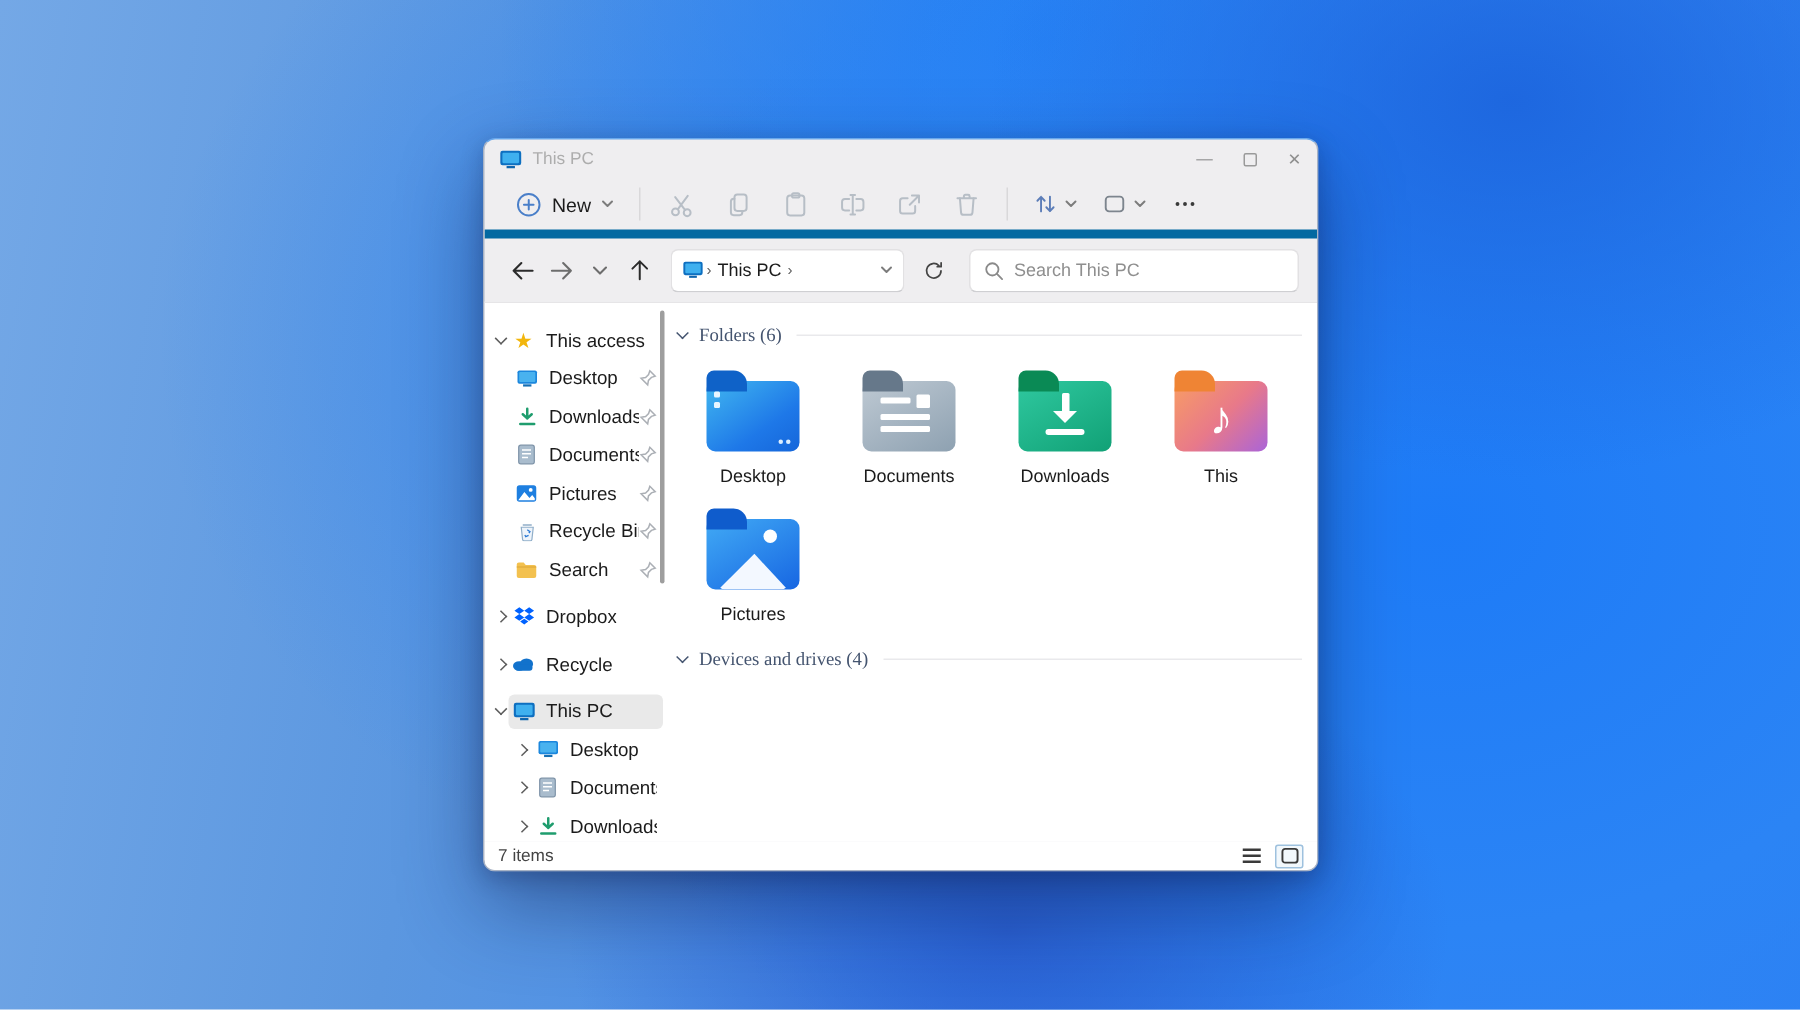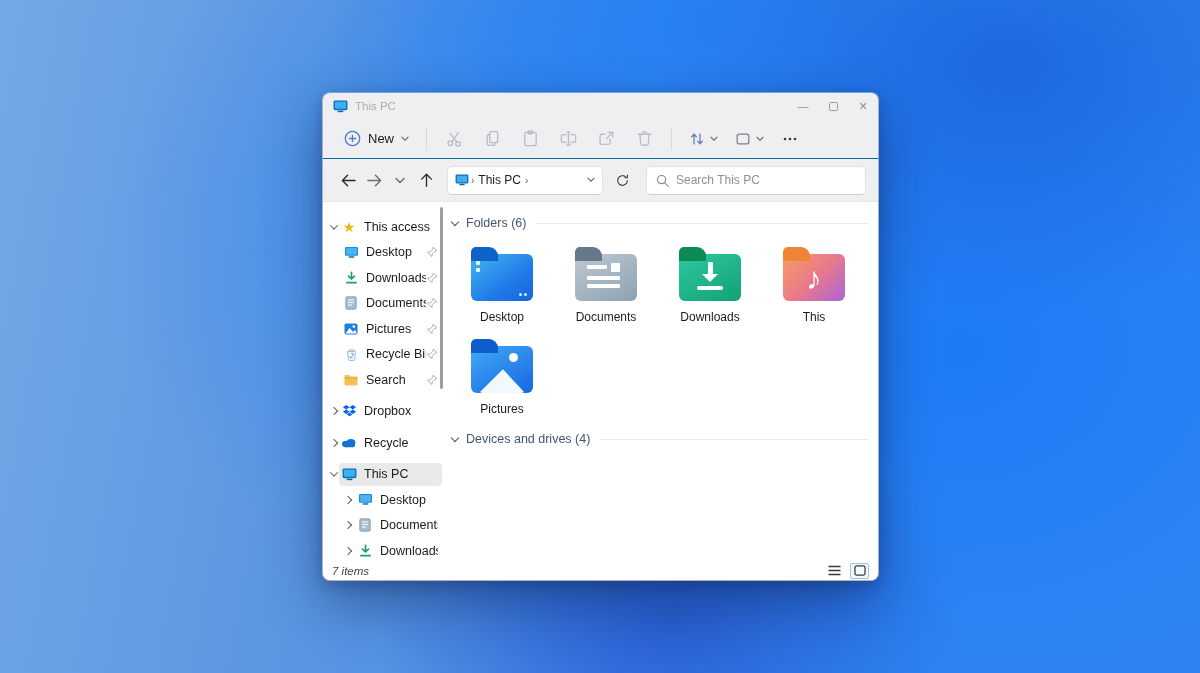--- a/index.html
+++ b/index.html
@@ -27,21 +27,21 @@
   }
 
   
   .titlebar { height:26px; display:flex; align-items:center; padding-left:10px; flex:0 0 auto; }
   .titlebar .app-title { font-size:11.5px; color:#adadad; margin-left:7px; }
   .win-controls { margin-left:auto; display:flex; height:100%; }
   .win-btn { width:30px; height:100%; display:flex; align-items:center; justify-content:center; color:#8f8f8f; font-size:11px; cursor:default; }
   .max-glyph { width:9px; height:9px; border:1px solid #9a9a9a; border-radius:1.5px; }
 
   
-  .toolbar { height:40px; display:flex; align-items:center; padding:0 12px; flex:0 0 auto; border-bottom:1px solid #0369a1; }
+  .toolbar { height:40px; display:flex; align-items:center; padding:0 12px; flex:0 0 auto; border-bottom:6px solid #0369a1; }
   .tb-new { display:flex; align-items:center; gap:7px; padding:5px 9px; border-radius:5px; }
   .tb-new-label { font-size:13px; color:#1b1b1b; }
   .tb-sep { width:1px; height:22px; background:#d9d8da; margin:0 8px; }
   .tb-btn { width:38px; height:32px; display:flex; align-items:center; justify-content:center; border-radius:5px; }
   .tb-btn svg { stroke:#b7bec6; fill:none; stroke-width:1.4; stroke-linecap:round; stroke-linejoin:round; }
   .tb-drop { display:flex; align-items:center; gap:4px; padding:0 8px; height:32px; border-radius:5px; }
   .chev-svg { stroke:#7c7c7c; fill:none; stroke-width:1.3; stroke-linecap:round; stroke-linejoin:round; }
   .tb-more { padding:0 10px; height:32px; display:flex; align-items:center; }
 
   
@@ -71,21 +71,21 @@
   .sb-pin { margin-left:auto; width:12px; height:12px; flex:0 0 auto; opacity:.75; }
   .sb-row.indent { padding-left:20px; }
   .sb-row.selected::before { content:""; position:absolute; left:16px; right:2px; top:1px; bottom:1px; background:#e9e9e9; border-radius:4px; z-index:0; }
   .sb-row > * { position:relative; z-index:1; }
   .sb-gap { height:6px; }
   .sb-scroll { position:absolute; right:1px; top:5px; width:3px; height:182px; background:#9e9e9e; border-radius:2px; }
   .star-glyph { color:#f2b60d; font-size:14px; line-height:1; }
 
   
   .main { flex:1; padding:10px 10px 0 6px; min-width:0; }
-  .sec-head { display:flex; align-items:center; height:22px; margin-bottom:6px; }
+  .sec-head { display:flex; align-items:center; height:22px; margin-bottom:6px;font-family:Liberation Serif, serif; }
   .sec-head .chev { width:6px; height:6px; border-right:1.4px solid #44546f; border-bottom:1.4px solid #44546f; transform:rotate(45deg); margin:0 8px 2px 2px; }
   .sec-label { font-size:12.5px; color:#44546f; white-space:nowrap; }
   .sec-line { flex:1; height:1px; background:#e9e9ec; margin-left:10px; }
 
   .tile-grid { display:flex; flex-wrap:wrap; }
   .tile { width:104px; display:flex; flex-direction:column; align-items:center; padding:6px 0 8px; border-radius:4px; }
   .tile-label { font-size:12px; color:#1b1b1b; margin-top:9px; text-align:center; }
 
   
   .fold { position:relative; width:62px; height:47px; border-radius:6px; margin-top:8px; }
@@ -123,21 +123,21 @@
   .drive-icon { position:relative; width:78px; height:66px; }
   .winlogo { position:absolute; left:9px; top:0; width:28px; height:28px; display:grid; grid-template-columns:13px 13px; grid-template-rows:13px 13px; gap:2px; }
   .winlogo div { background:#1173d8; }
   .drive-top { position:absolute; left:13px; top:25px; width:54px; height:10px; background:linear-gradient(#ececec,#c7c7c7); transform:skewX(-40deg); border-radius:2px; }
   .drive-front { position:absolute; left:2px; top:34px; width:66px; height:21px; background:linear-gradient(#555,#1e1e1e); border-radius:3px; border-top:1px solid #8a8a8a; }
   .drive-led { position:absolute; left:11px; top:8px; width:5px; height:5px; border-radius:50%; background:#3ad05e; box-shadow:0 0 4px #3ad05e; }
   .short-badge { position:absolute; left:-4px; bottom:-6px; width:14px; height:14px; background:#fff; border:1px solid #b5b5b5; border-radius:2.5px; display:flex; align-items:center; justify-content:center; }
 
   
   .statusbar { height:19px; flex:0 0 auto; background:#fff; display:flex; align-items:center; padding:0 9px; }
-  .status-count { font-size:11.5px; color:#444;font-style:italic; }
+  .status-count { font-size:11.5px; color:#444; }
   .view-toggles { margin-left:auto; display:flex; align-items:center; gap:6px; }
   .vt-btn { display:flex; align-items:center; justify-content:center; width:19px; height:16px; border-radius:2px; }
   .vt-btn.selected { border:1px solid #9ec1de; background:#f2f8fc; }
 </style>
 </head>
 <body>
 
 <div class="wallpaper"></div>
 
 <div class="window">

